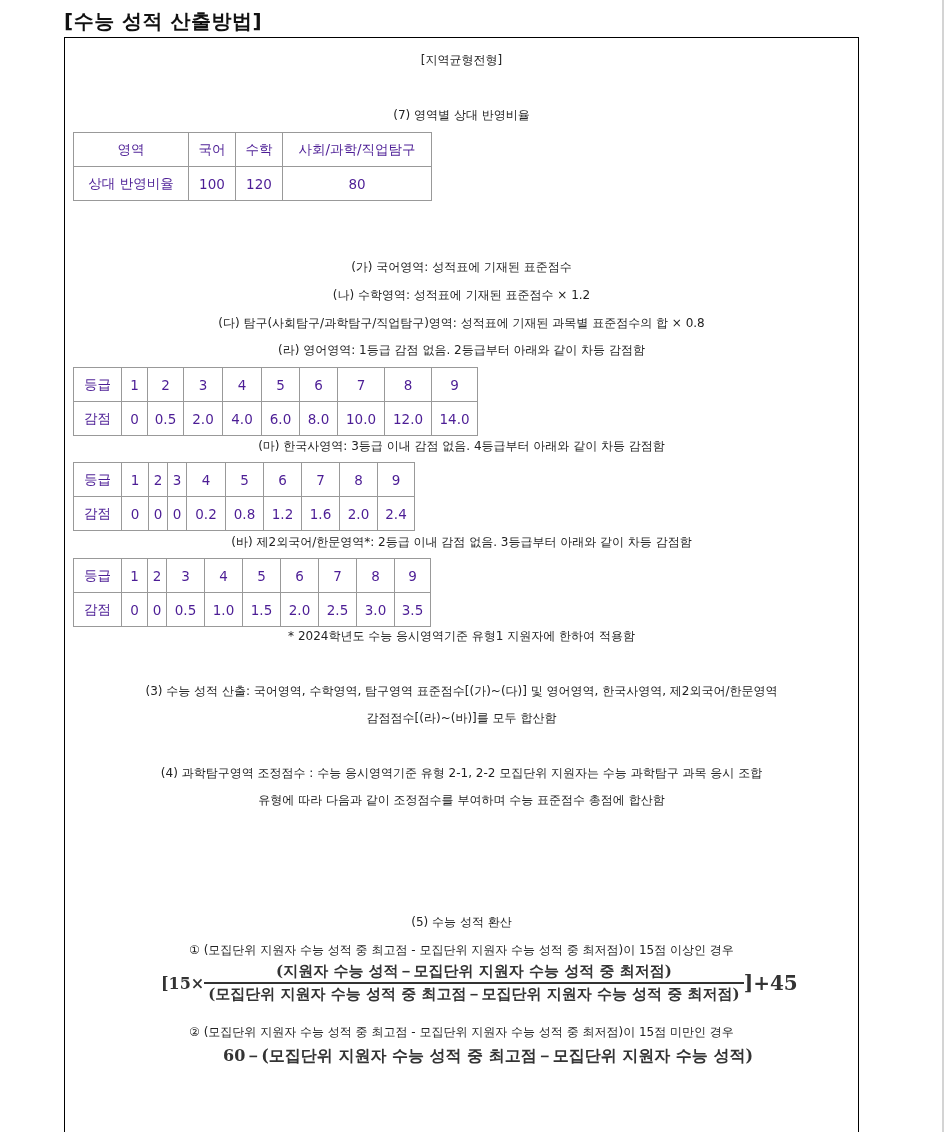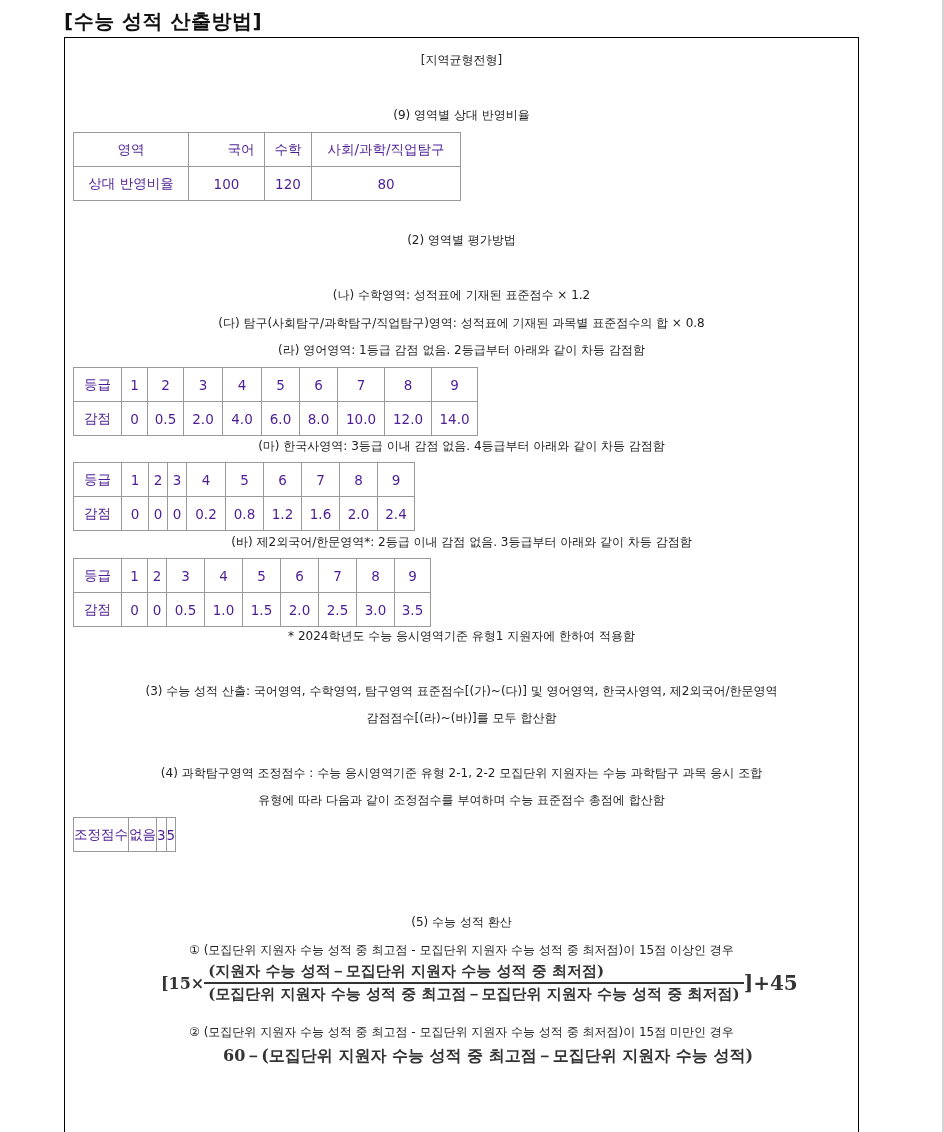--- a/index.html
+++ b/index.html
@@ -20,54 +20,54 @@
   }
   .line { position: absolute; left: 0; right: 0; text-align: center; font-size: 12px; color: #222; white-space: nowrap; }
   table.grid {
     position: absolute; border-collapse: collapse; font-size: 13.5px; color: #4c1d95;
   }
   table.grid td {
     border: 1px solid #999; text-align: center; padding: 0; height: 33px;
   }
   table.grid { border-left: 1.5px solid #444; border-top: 1.5px solid #444; }
   .formula { position: absolute; font-family: "DejaVu Serif", "Liberation Serif", serif; color: #333; font-weight: bold; white-space: nowrap; }
-  .frac { display: inline-block; vertical-align: middle; }
+  .frac { display: inline-block; vertical-align: middle; text-align: center; }
   .frac .num { display: block; border-bottom: 2px solid #333; padding: 0 4px 1px; font-size: 15px; }
   .frac .den { display: block; padding: 1px 4px 0; font-size: 15px; }
 </style>
 </head>
 <body>
 
 <div class="right-edge"></div>
 
 <div class="page-title">[수능 성적 산출방법]</div>
 
 <div class="box">
 
   <div class="line" style="top:14px;">[지역균형전형]</div>
 
-  <div class="line" style="top:69px;">(9) 영역별 상대 반영비율</div>
+  <div class="line" style="top:69px;">(7) 영역별 상대 반영비율</div>
   <table class="grid" style="left:8px; top:94px;">
     <tbody>
         <tr>
       <td style="width:114px;">영역</td>
-      <td style="width:46px;padding-left:29px;">국어</td>
+      <td style="width:46px;">국어</td>
       <td style="width:46px;">수학</td>
       <td style="width:148px;">사회/과학/직업탐구</td>
     </tr>
     <tr>
       <td>상대 반영비율</td>
       <td>100</td>
       <td>120</td>
       <td>80</td>
     </tr>
   </tbody>
     </table>
 
-  <div class="line" style="top:194px;">(2) 영역별 평가방법</div>
+  <div class="line" style="top:221px;">(가) 국어영역: 성적표에 기재된 표준점수</div>
   <div class="line" style="top:249px;">(나) 수학영역: 성적표에 기재된 표준점수 × 1.2</div>
   <div class="line" style="top:277px;">(다) 탐구(사회탐구/과학탐구/직업탐구)영역: 성적표에 기재된 과목별 표준점수의 합 × 0.8</div>
   <div class="line" style="top:304px;">(라) 영어영역: 1등급 감점 없음. 2등급부터 아래와 같이 차등 감점함</div>
 
   <table class="grid" style="left:8px; top:329px;">
     <tbody>
         <tr>
       <td style="width:47px;">등급</td>
       <td style="width:25px;">1</td>
       <td style="width:35px;">2</td>
@@ -155,26 +155,20 @@
     </table>
   <div class="line" style="top:590px;">* 2024학년도 수능 응시영역기준 유형1 지원자에 한하여 적용함</div>
 
   <div class="line" style="top:645px;">(3) 수능 성적 산출: 국어영역, 수학영역, 탐구영역 표준점수[(가)~(다)] 및 영어영역, 한국사영역, 제2외국어/한문영역</div>
   <div class="line" style="top:672px;">감점점수[(라)~(바)]를 모두 합산함</div>
 
   <div class="line" style="top:727px;">(4) 과학탐구영역 조정점수 : 수능 응시영역기준 유형 2-1, 2-2 모집단위 지원자는 수능 과학탐구 과목 응시 조합</div>
   <div class="line" style="top:754px;">유형에 따라 다음과 같이 조정점수를 부여하며 수능 표준점수 총점에 합산함</div>
   <table class="grid" style="left:8px; top:779px;">
     <tbody>
-    <tr>
-      <td>조정점수</td>
-      <td>없음</td>
-      <td>3</td>
-      <td>5</td>
-    </tr>
   </tbody>
     </table>
 
   <div class="line" style="top:876px;">(5) 수능 성적 환산</div>
   <div class="line" style="top:904px;">① (모집단위 지원자 수능 성적 중 최고점 - 모집단위 지원자 수능 성적 중 최저점)이 15점 이상인 경우</div>
 
   <div class="formula" style="left:96px; top:924px;">
     <span style="font-size:16px; vertical-align:middle;">[15×</span><span class="frac"><span class="num">(지원자 수능 성적－모집단위 지원자 수능 성적 중 최저점)</span><span class="den">(모집단위 지원자 수능 성적 중 최고점－모집단위 지원자 수능 성적 중 최저점)</span></span><span style="font-size:20px; vertical-align:middle;">]+45</span>
   </div>
 

